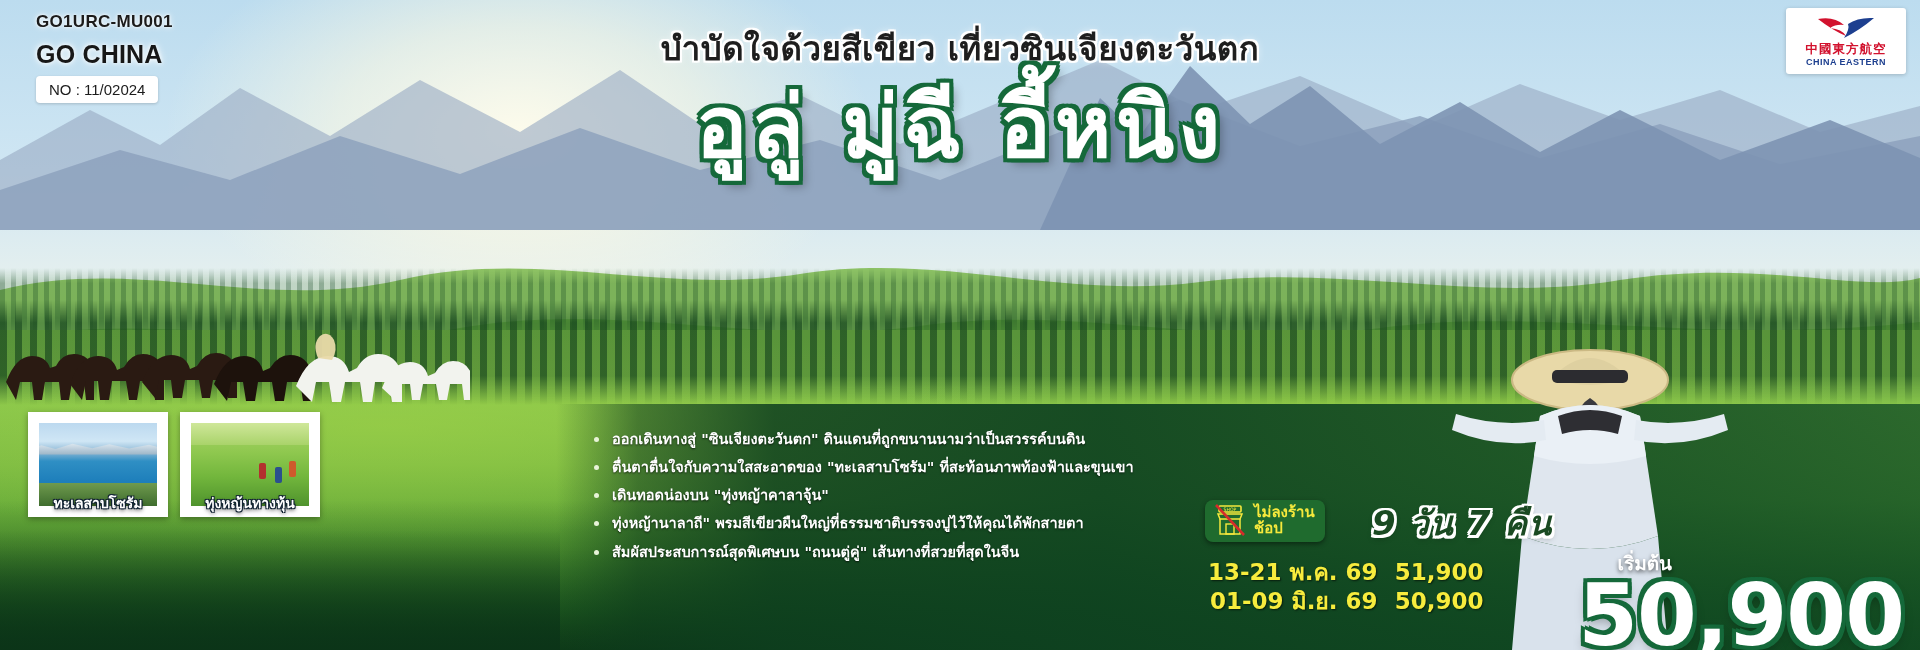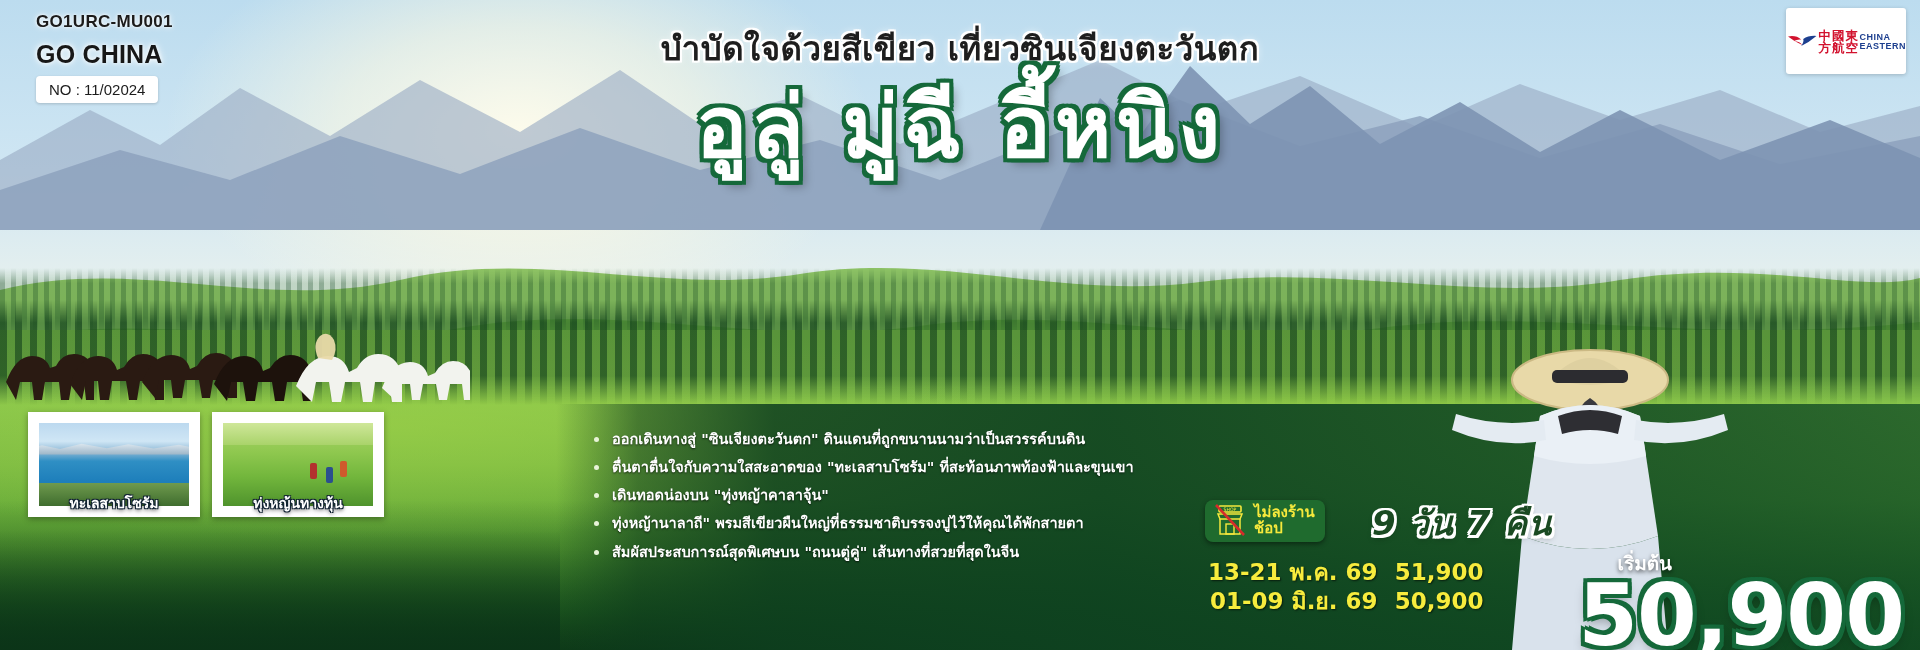--- a/index.html
+++ b/index.html
@@ -79,21 +79,21 @@
     position:absolute; left:36px; top:76px;
     background:#fff; border-radius:4px;
     padding:5px 13px; font-size:15px; color:#1c1c1c;
     box-shadow:0 1px 3px rgba(0,0,0,.18);
   }
 
   
   .airline {
     position:absolute; right:14px; top:8px;
     width:120px; height:66px; background:#fff; border-radius:3px;
-    display:flex; flex-direction:row; align-items:center; justify-content:center;
+    display:flex; flex-direction:column; align-items:center; justify-content:center;
     box-shadow:0 1px 4px rgba(0,0,0,.2);
   }
   .airline .mark { width:64px; height:26px; }
   .airline .cn { font-size:12.5px; color:#d2122e; font-weight:bold; letter-spacing:1px; margin-top:2px; line-height:1; }
   .airline .en { font-size:9px; color:#1d3f8f; font-weight:bold; letter-spacing:.5px; line-height:1; margin-top:2px; }
 
   
   .subtitle {
     position:absolute; top:22px; left:0; right:0; text-align:center;
     font-size:33px; font-weight:bold; color:#1e1e1e;
@@ -119,21 +119,21 @@
   .horses { position:absolute; left:0; top:300px; width:470px; height:110px; }
   .horses svg { width:100%; height:100%; display:block; }
 
   
   .woman { position:absolute; right:180px; bottom:0; width:300px; height:330px; }
   .woman svg { width:100%; height:100%; display:block; }
 
   
   .thumbs { position:absolute; left:28px; top:412px; display:flex; gap:12px; }
   .thumb {
-    width:172px; height:105px; background:#fff; padding:11px;
+    width:140px; height:105px; background:#fff; padding:11px;
     box-shadow:0 2px 6px rgba(0,0,0,.35); position:relative; overflow:hidden;
   }
   .thumb .pic { width:100%; height:100%; position:relative; overflow:hidden; }
   .thumb .cap {
     position:absolute; left:0; right:0; bottom:3px; text-align:center;
     font-size:14px; font-weight:bold; color:#fff;
     font-family:"DejaVu Sans","Liberation Sans",sans-serif;
     text-shadow:1px 1px 0 #123, -1px -1px 0 #123, 1px -1px 0 #123, -1px 1px 0 #123, 0 2px 4px rgba(0,0,0,.8);
   }
   .pic.lake {

